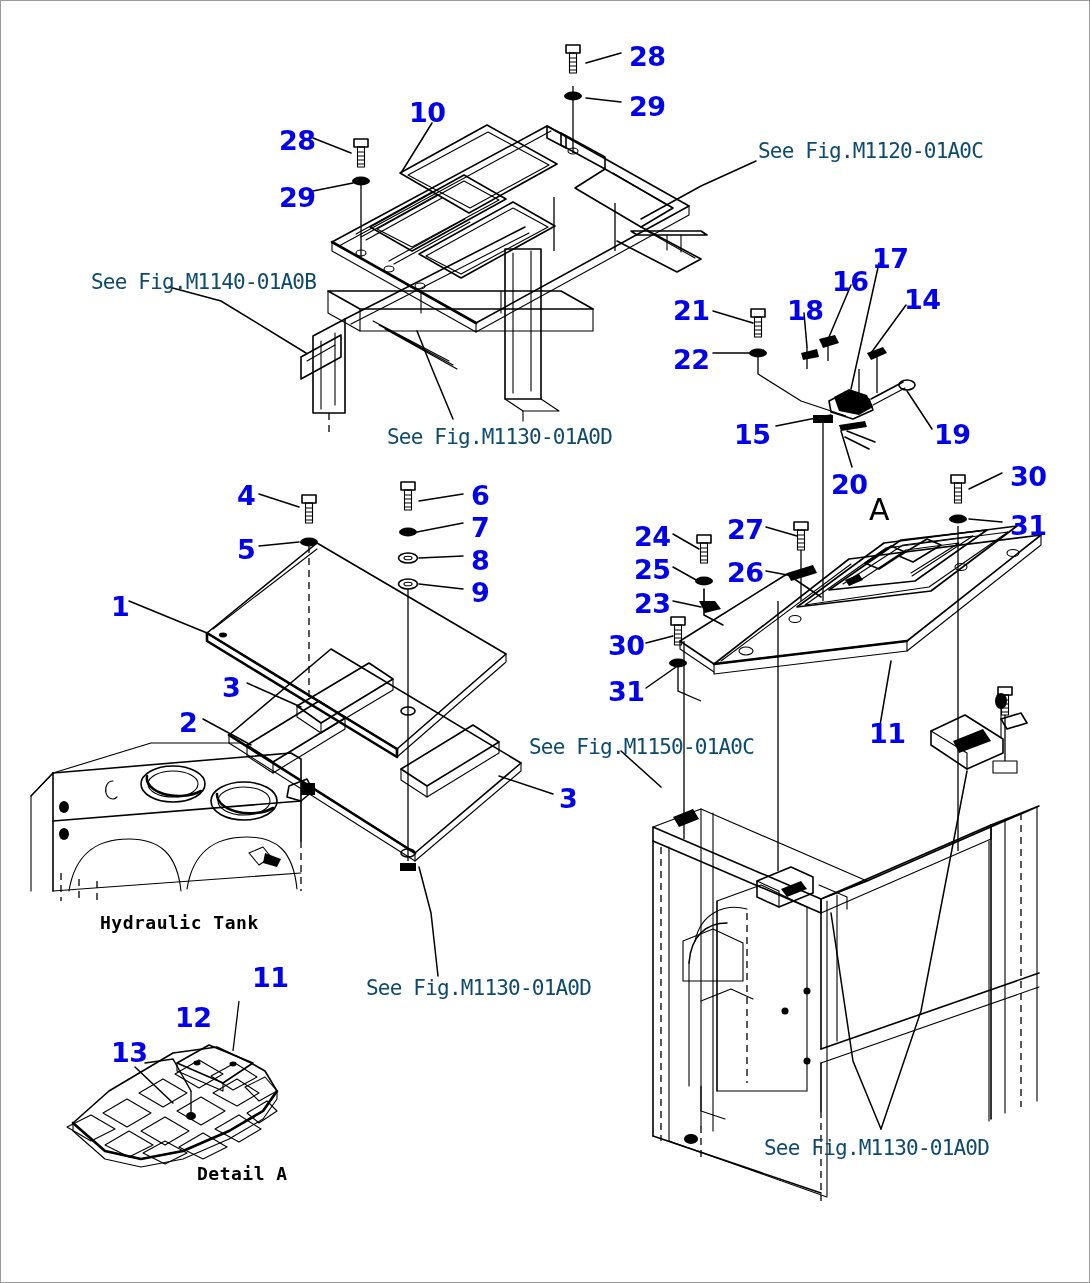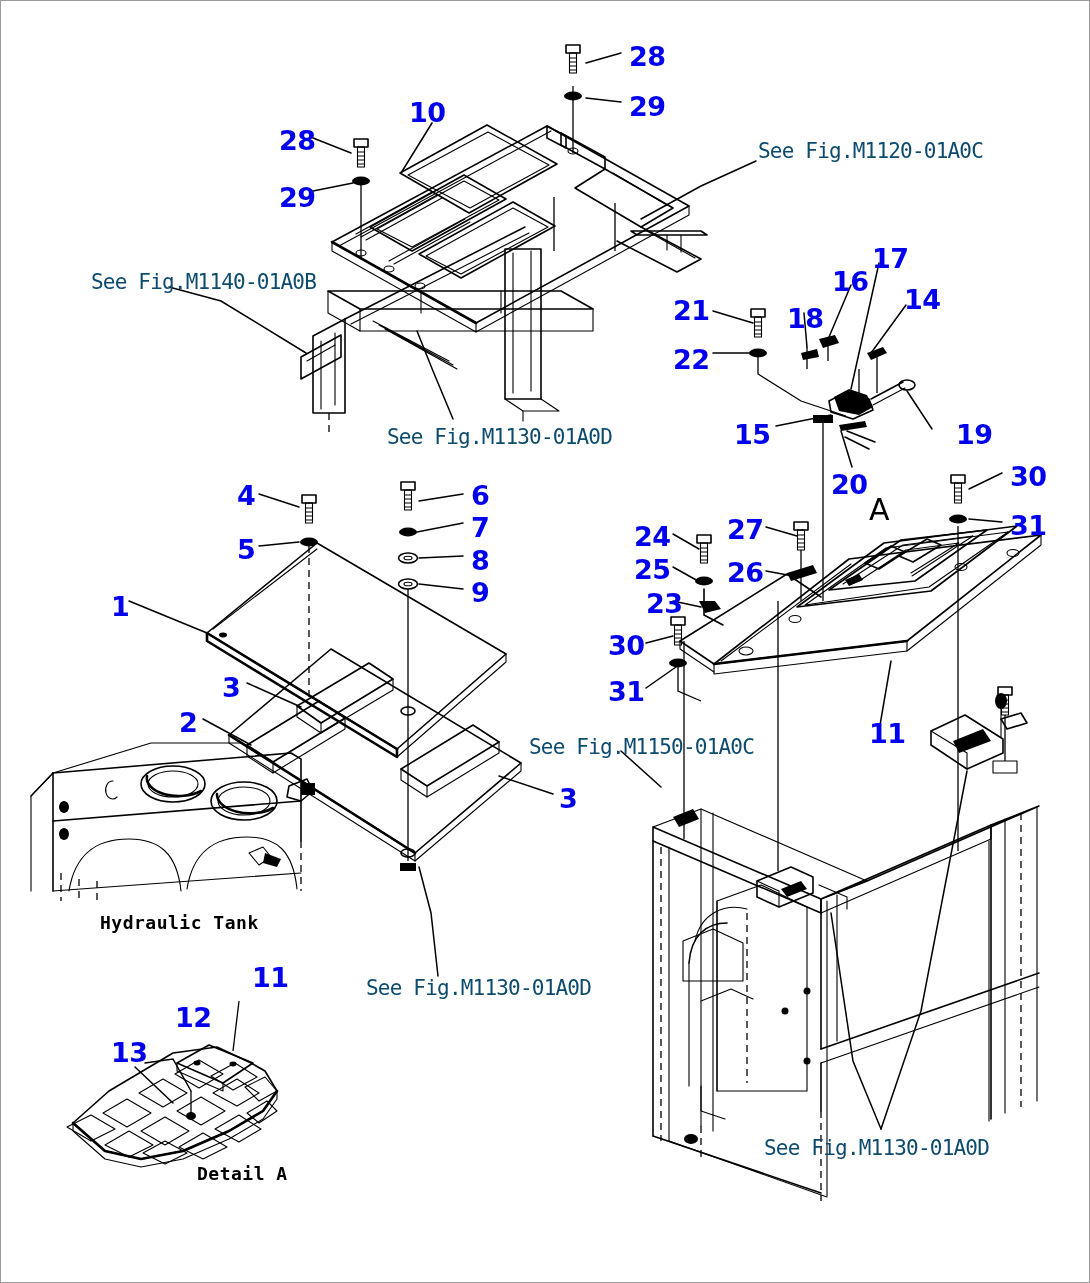--- a/index.html
+++ b/index.html
@@ -482,38 +482,38 @@
 
   <div class="lbl" style="left:628px;top:42px;">28</div>
   <div class="lbl" style="left:628px;top:92px;">29</div>
   <div class="lbl" style="left:408px;top:98px;">10</div>
   <div class="lbl" style="left:278px;top:126px;">28</div>
   <div class="lbl" style="left:278px;top:183px;">29</div>
   <div class="lbl" style="left:871px;top:244px;">17</div>
   <div class="lbl" style="left:831px;top:267px;">16</div>
   <div class="lbl" style="left:903px;top:285px;">14</div>
   <div class="lbl" style="left:672px;top:296px;">21</div>
-  <div class="lbl" style="left:786px;top:296px;margin-top:8px;">18</div>
+  <div class="lbl" style="left:786px;top:296px;">18</div>
   <div class="lbl" style="left:672px;top:345px;text-align:center;">22</div>
   <div class="lbl" style="left:733px;top:420px;">15</div>
-  <div class="lbl" style="left:933px;top:420px;margin-left:22px;">19</div>
+  <div class="lbl" style="left:933px;top:420px;">19</div>
   <div class="lbl" style="left:830px;top:470px;">20</div>
   <div class="lbl" style="left:1009px;top:462px;">30</div>
   <div class="lbl" style="left:236px;top:481px;">4</div>
   <div class="lbl" style="left:470px;top:481px;">6</div>
   <div class="lbl" style="left:1009px;top:511px;">31</div>
   <div class="lbl" style="left:470px;top:513px;">7</div>
   <div class="lbl" style="left:633px;top:522px;">24</div>
   <div class="lbl" style="left:726px;top:515px;">27</div>
   <div class="lbl" style="left:236px;top:535px;">5</div>
   <div class="lbl" style="left:470px;top:546px;">8</div>
   <div class="lbl" style="left:633px;top:555px;">25</div>
   <div class="lbl" style="left:726px;top:558px;text-align:right;">26</div>
   <div class="lbl" style="left:470px;top:578px;">9</div>
-  <div class="lbl" style="left:633px;top:589px;margin-left:12px;">23</div>
+  <div class="lbl" style="left:633px;top:589px;">23</div>
   <div class="lbl" style="left:110px;top:592px;">1</div>
   <div class="lbl" style="left:607px;top:631px;">30</div>
   <div class="lbl" style="left:221px;top:673px;">3</div>
   <div class="lbl" style="left:607px;top:677px;">31</div>
   <div class="lbl" style="left:178px;top:708px;">2</div>
   <div class="lbl" style="left:868px;top:719px;">11</div>
   <div class="lbl" style="left:558px;top:784px;">3</div>
   <div class="lbl" style="left:251px;top:963px;">11</div>
   <div class="lbl" style="left:174px;top:1003px;">12</div>
   <div class="lbl" style="left:110px;top:1038px;">13</div>

